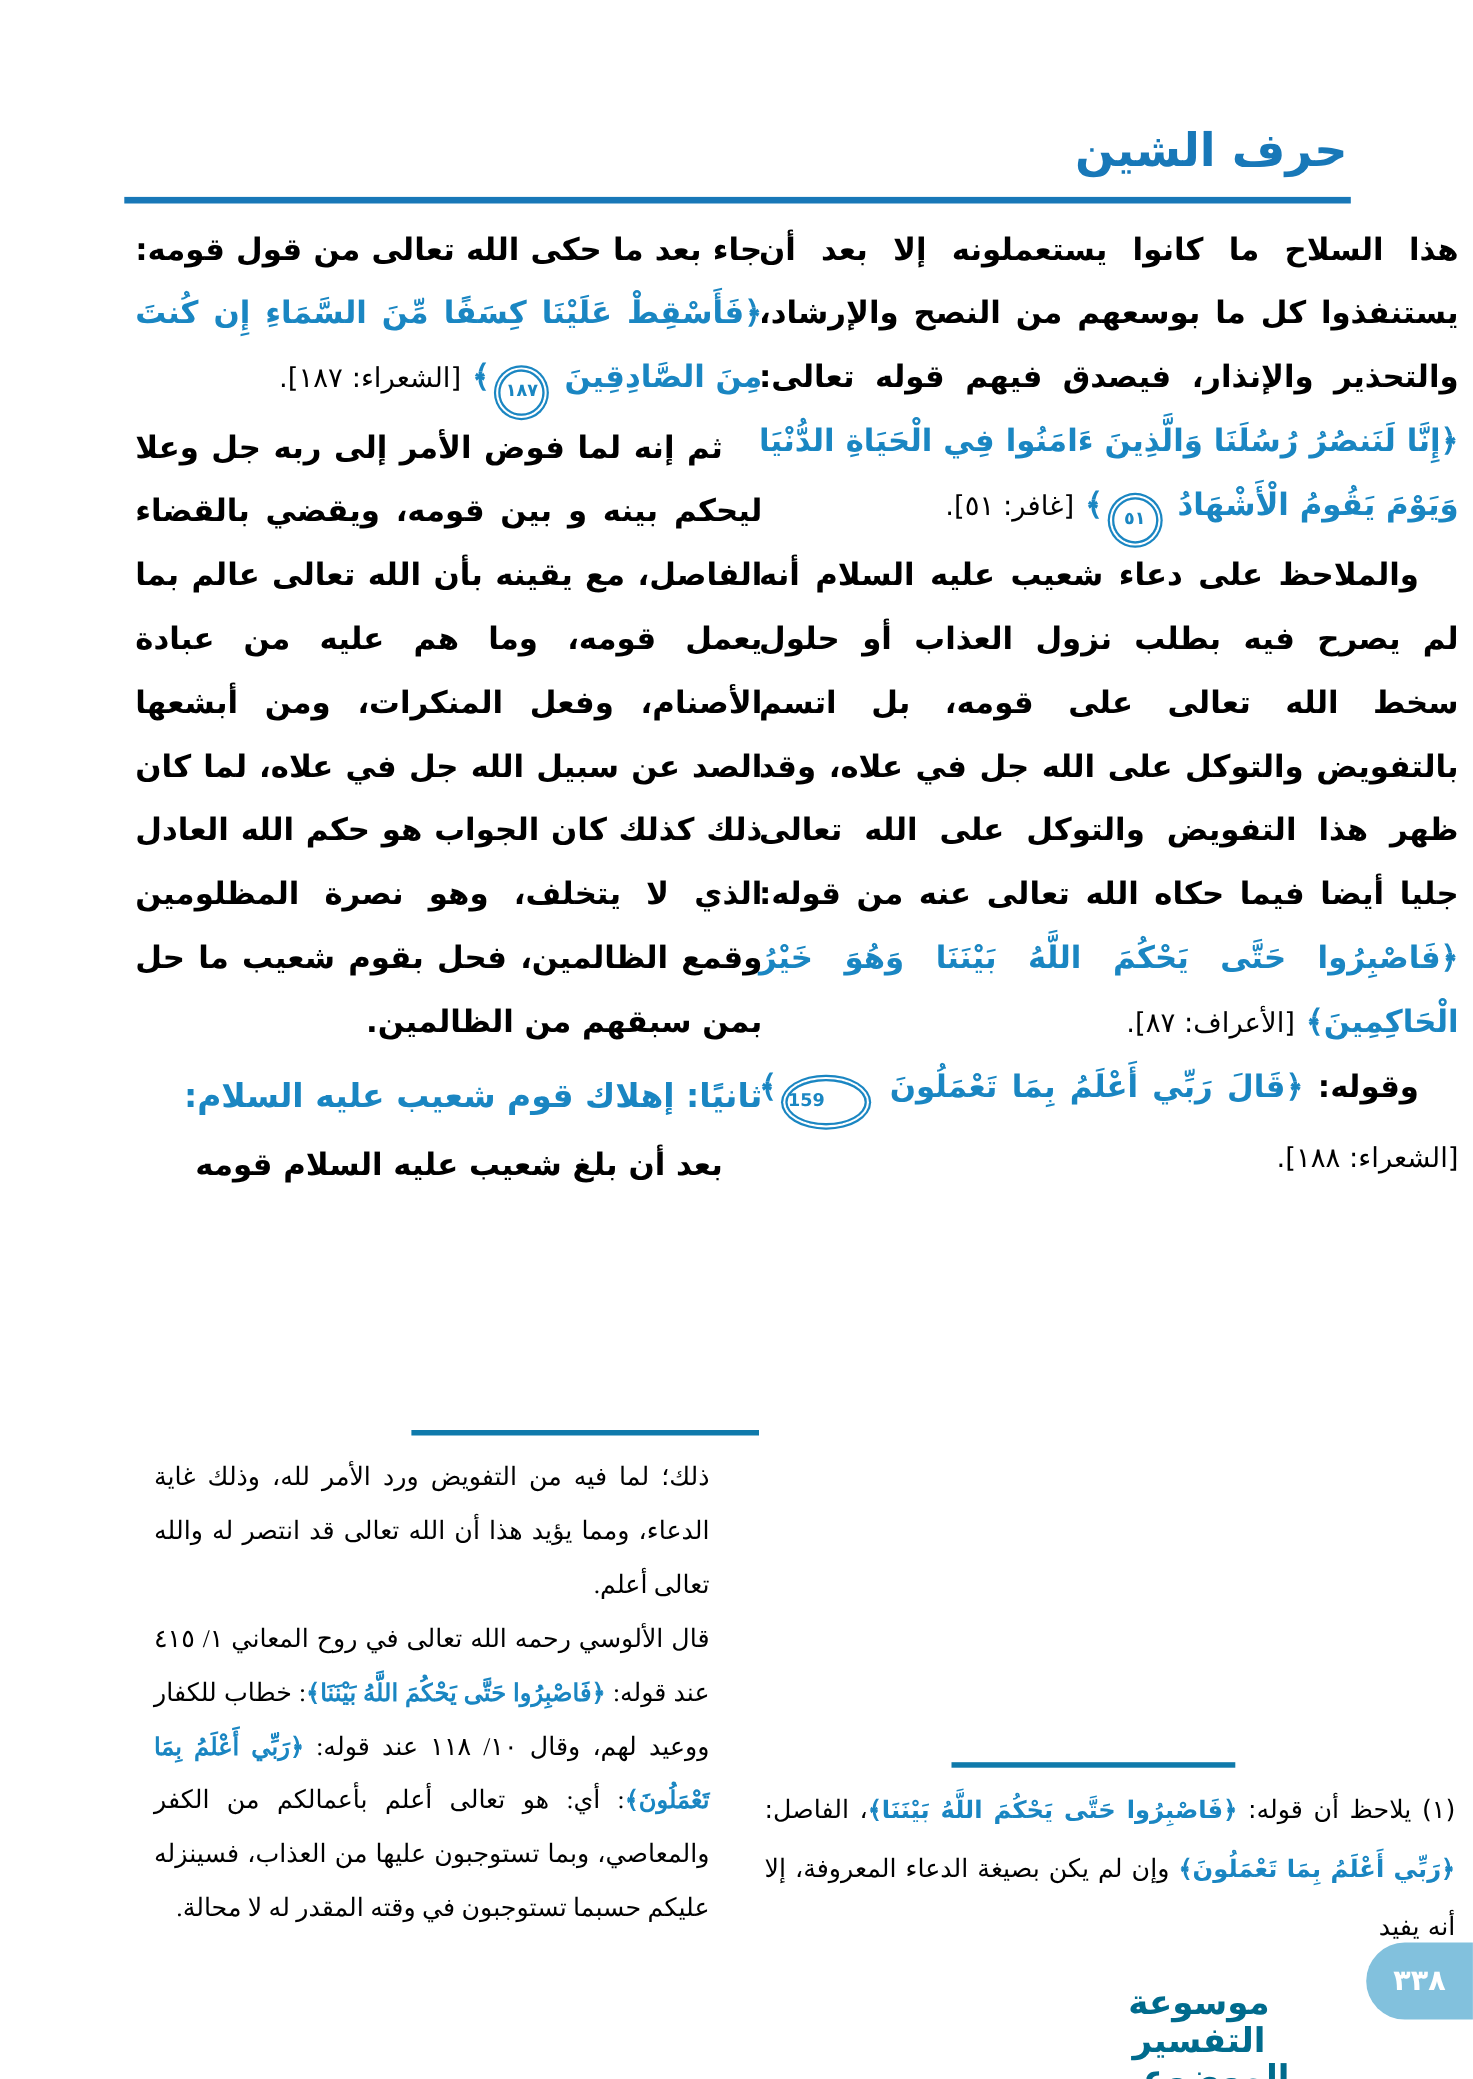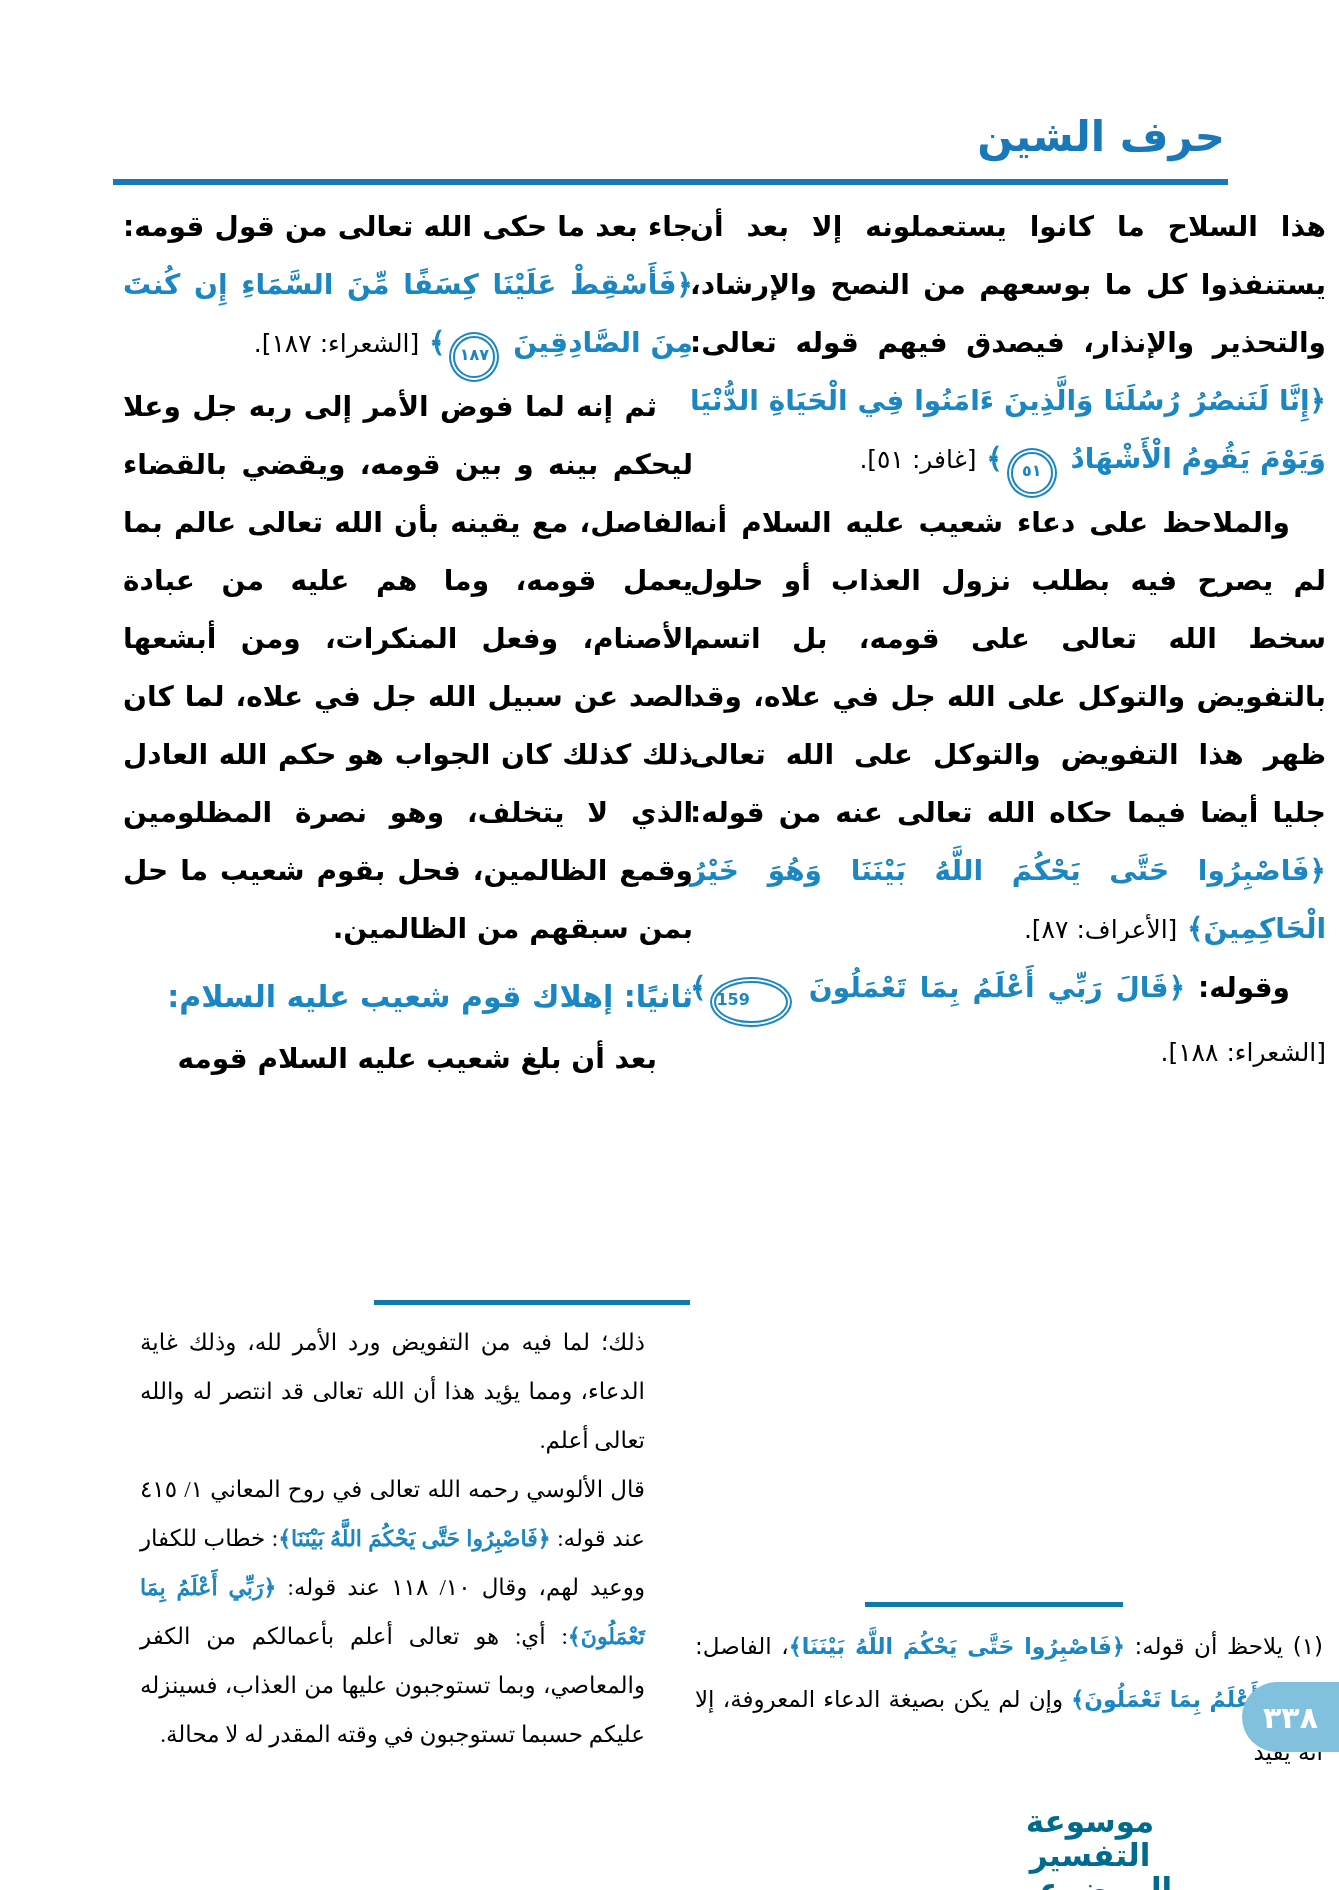--- a/index.html
+++ b/index.html
@@ -40,23 +40,23 @@
   .fn-left{left:140px;width:505px;top:1318px;line-height:49px;font-family:Liberation Serif, serif;}
   .fn-right{left:695px;width:628px;top:1620px;line-height:53px;}
   .footnote .quran{font-size:22px;}
   .fn-para{margin:0;padding:0;}
   .publisher-logo{
     position:absolute;left:960px;width:260px;top:1756px;text-align:center;color:var(--logo-teal);
   }
   .logo-line1{font-size:31px;font-weight:800;letter-spacing:-1px;line-height:34px;margin-top:48px;}
   .logo-line2{font-size:16px;font-weight:400;margin-top:6px;}
   .page-badge{
-    position:absolute;right:0;top:1682px;width:97px;height:70px;background:var(--badge-blue);
+    position:absolute;right:0;top:1766px;width:97px;height:70px;background:var(--badge-blue);
     border-radius:36px 0 0 36px;display:flex;align-items:center;justify-content:center;
-    color:var(--badge-text);font-size:30px;font-weight:700;
+    color:var(--badge-text);font-size:26px;font-weight:700;
   }
 </style>
 </head>
 <body>
 
 <div class="page-title">حرف الشين</div>
 <div class="header-rule"></div>
 
 <section class="col col-right">
   <p class="para no-indent"><span>هذا السلاح ما كانوا يستعملونه إلا بعد أن يستنفذوا كل ما بوسعهم من النصح والإرشاد، والتحذير والإنذار، فيصدق فيهم قوله تعالى: </span><span class="quran">﴿إِنَّا لَنَنصُرُ رُسُلَنَا وَالَّذِينَ ءَامَنُوا فِي الْحَيَاةِ الدُّنْيَا وَيَوْمَ يَقُومُ الْأَشْهَادُ </span><span class="medallion">٥١</span><span class="quran">﴾</span> <span class="ref">[غافر: ٥١].</span></p>

